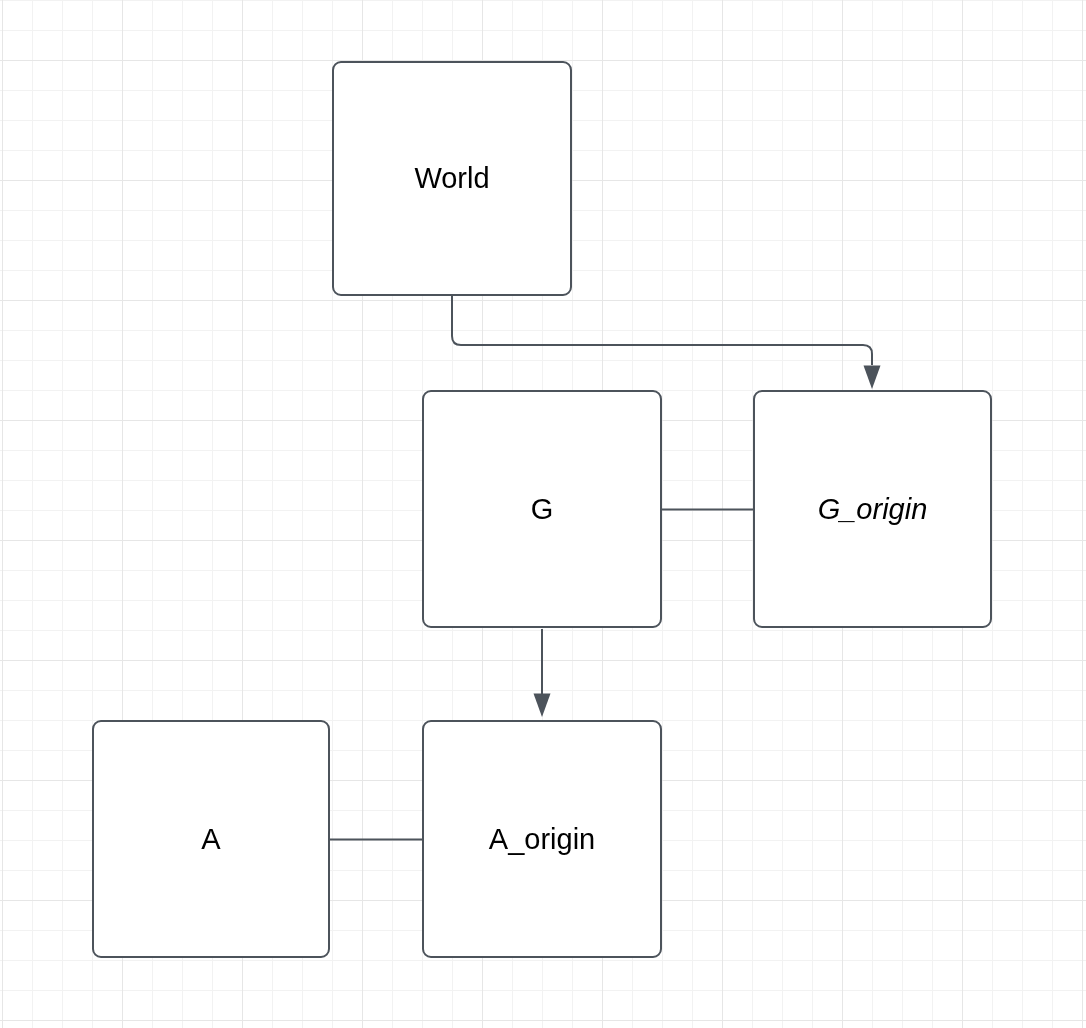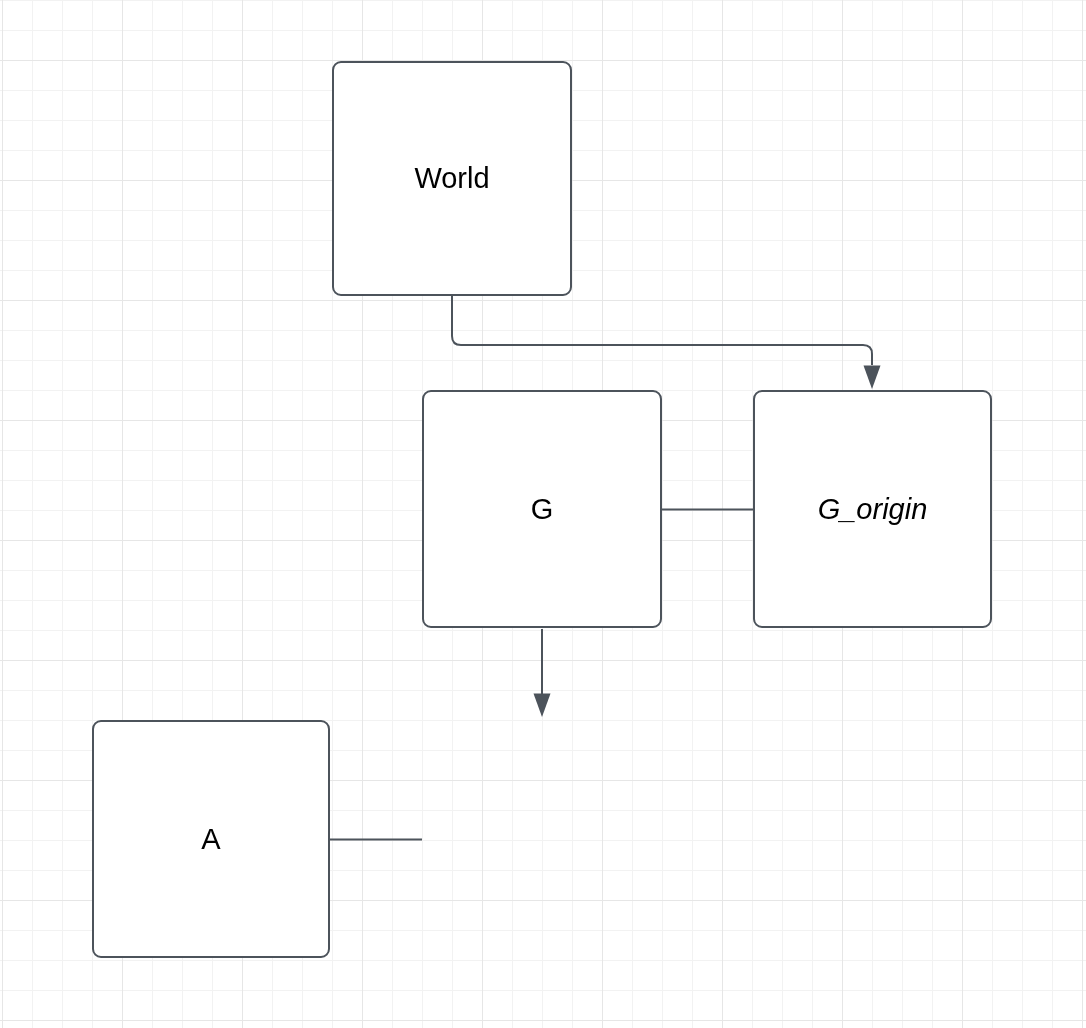--- a/index.html
+++ b/index.html
@@ -100,14 +100,17 @@
   </div>
 
   <div class="node node-g-origin">
     <span class="node-label">G_origin</span>
   </div>
 
   <div class="node node-a">
     <span class="node-label">A</span>
   </div>
 
+  <div class="node node-a-origin">
+    <span class="node-label">A_origin</span>
+  </div>
 
 </div>
 
 </body></html>

